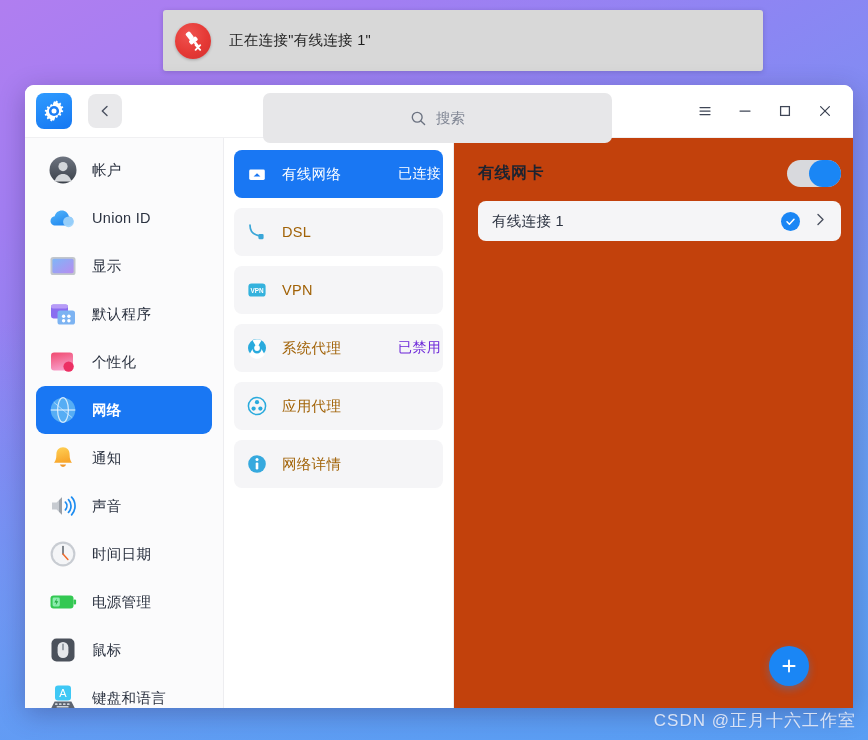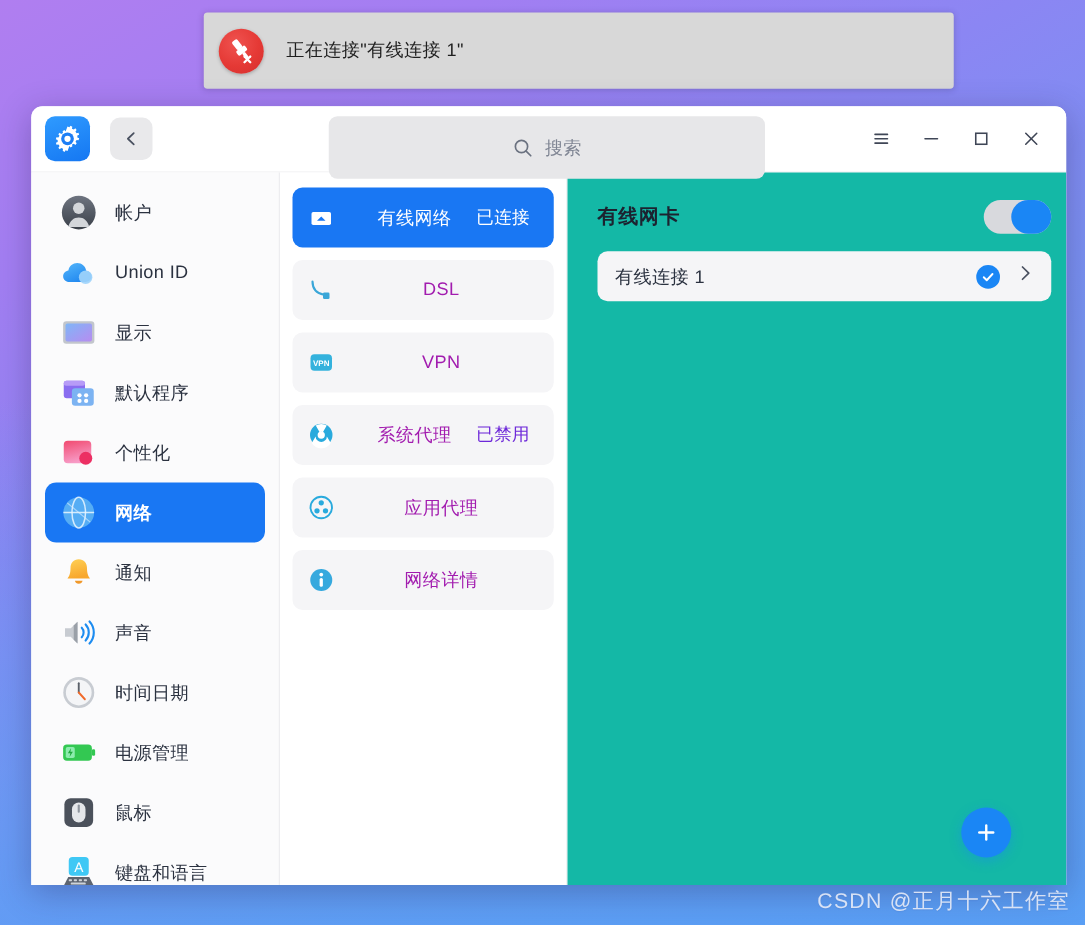--- a/index.html
+++ b/index.html
@@ -171,50 +171,49 @@
     border-right: 1px solid #ededf0;
     box-sizing: border-box;
   }
   .mid-item {
     height: 48px;
     margin: 0 10px 10px 10px;
     border-radius: 8px;
     background: #f5f5f7;
     display: flex;
     align-items: center;
-    padding: 0 19px 0 12px;
+    padding: 0 2px 0 12px;
     cursor: pointer;
     box-sizing: border-box;
-    text-align: center;
   }
   .mid-item.selected { background: #1977f3; }
   .mid-ico {
     width: 22px; height: 22px;
     flex: none;
     display: flex; align-items: center; justify-content: center;
     margin-right: 14px;
   }
   .mid-label {
     font-size: 14.5px;
-    color: #a21caf;
+    color: #a16207;
     flex: 1;
     letter-spacing: 0.3px;
   }
   .mid-status {
     font-size: 14px;
     color: #6d28d9;
     letter-spacing: 0.3px;
   }
   .mid-item.selected .mid-label,
   .mid-item.selected .mid-status { color: #ffffff; }
 
   
   .rightcol {
     flex: 1;
-    background: #14b8a6;
+    background: #c2410c;
     position: relative;
     padding: 22px 12px 0 24px;
     box-sizing: border-box;
     min-width: 0;
   }
   .panel-head {
     display: flex;
     align-items: center;
     justify-content: space-between;
     margin-bottom: 14px;

